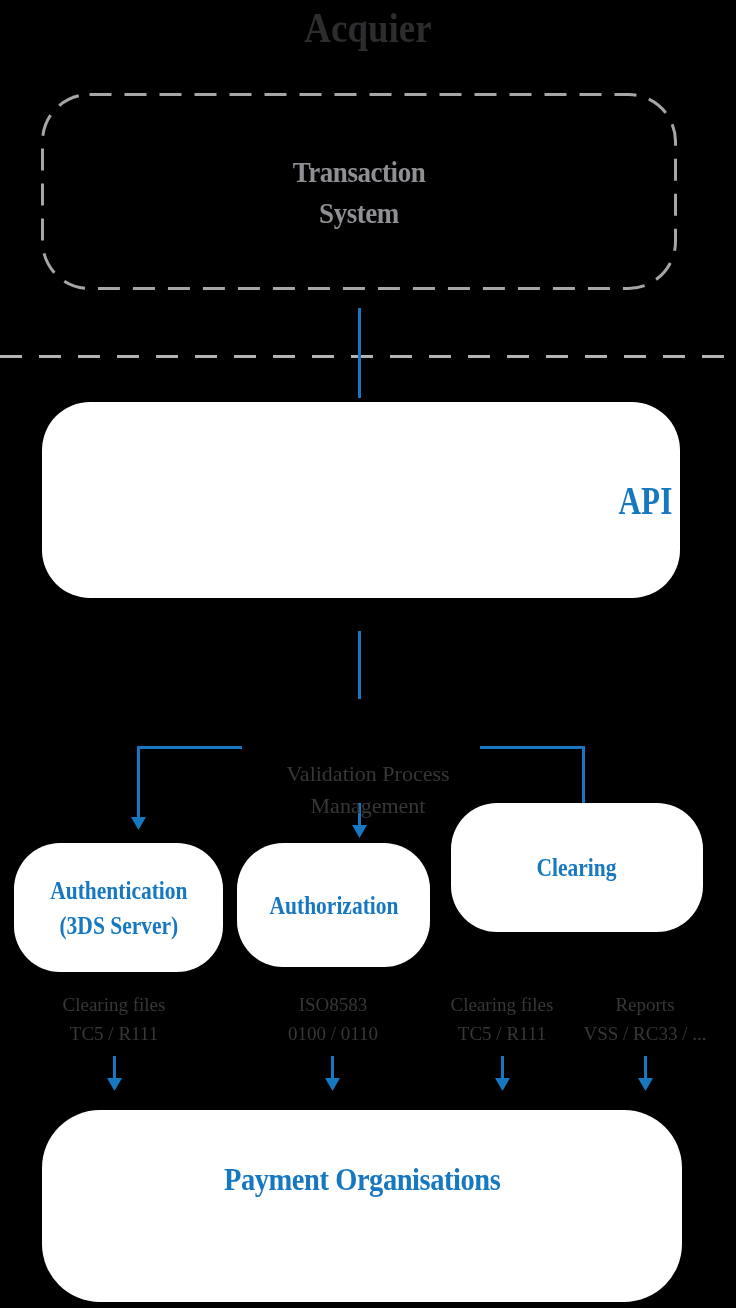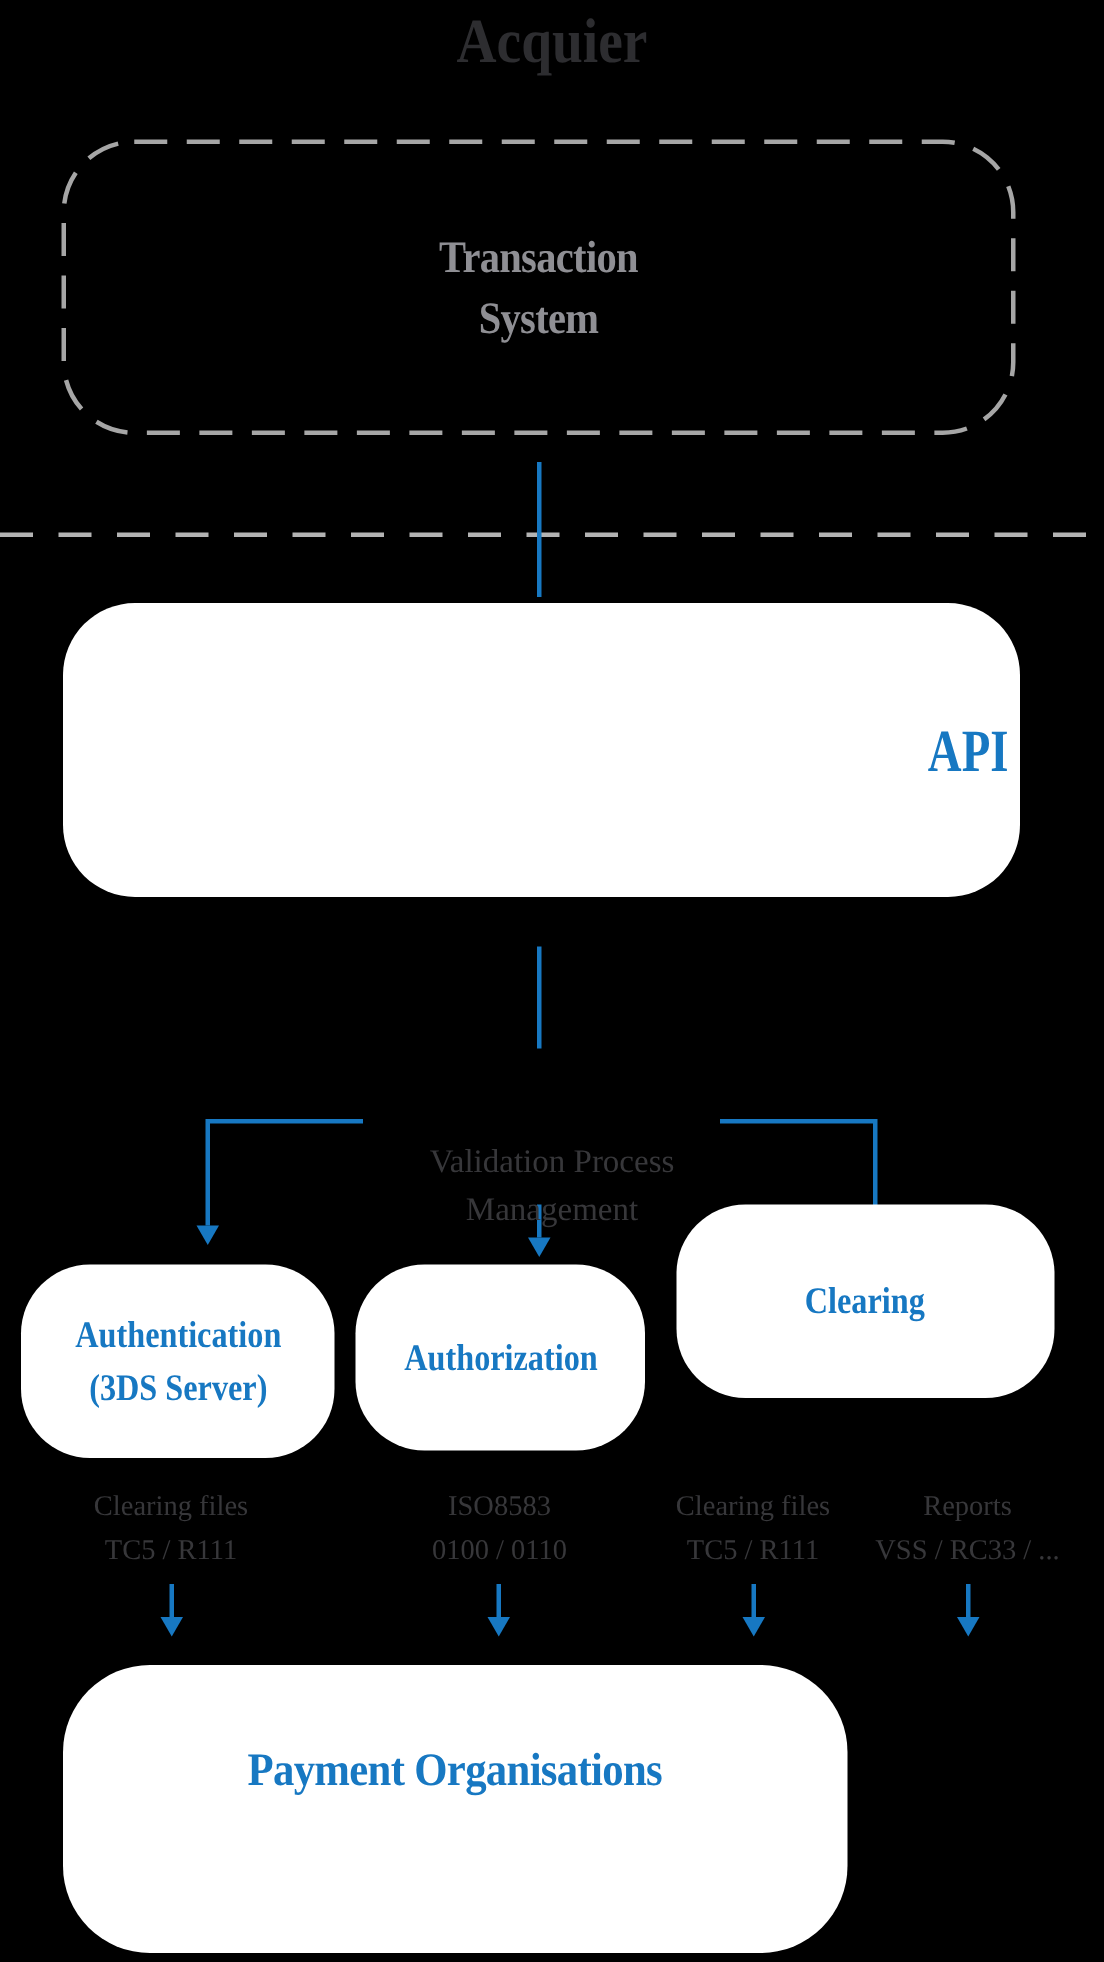--- a/index.html
+++ b/index.html
@@ -26,21 +26,21 @@
   }
 
   
   .white-box { background:var(--box-white,#fff); display:flex; align-items:center; justify-content:center; text-align:center; }
   .api-box   { left:42px;  top:402px;  width:638px; height:196px; border-radius:48px;justify-content:flex-end; }
   .api-box .lbl { font-size:40px; font-weight:bold; color:var(--accent-blue,#1778c2); transform:scaleX(.78); }
   .svc-box .lbl { font-size:25px; font-weight:bold; color:var(--accent-blue,#1778c2); line-height:35px; transform:scaleX(.86); }
   .box-auth  { left:14px;  top:843px; width:209px; height:129px; border-radius:46px; }
   .box-authz { left:237px; top:843px; width:193px; height:124px; border-radius:46px; }
   .box-clear { left:451px; top:803px; width:252px; height:129px; border-radius:46px; }
-  .pay-box   { left:42px;  top:1110px; width:523px; height:192px; border-radius:58px;
+  .pay-box   { left:42px;  top:1110px; width:640px; height:192px; border-radius:58px;
                flex-direction:column; justify-content:flex-start; }
   .pay-title { margin-top:52px; font-size:31px; font-weight:bold; color:var(--accent-blue,#1778c2);
                transform:scaleX(.92); letter-spacing:-0.5px; }
   .logo-row  { margin-top:13px; display:flex; align-items:center; gap:40px; }
   .visa-word { font-size:40px; font-weight:bold; font-style:italic; letter-spacing:-2.5px;
                color:var(--visa-blue,#1434CB); transform:scaleY(.95); line-height:1; }
 
   
   .vpm-label {
     left:168px; top:758px; width:400px; text-align:center;

